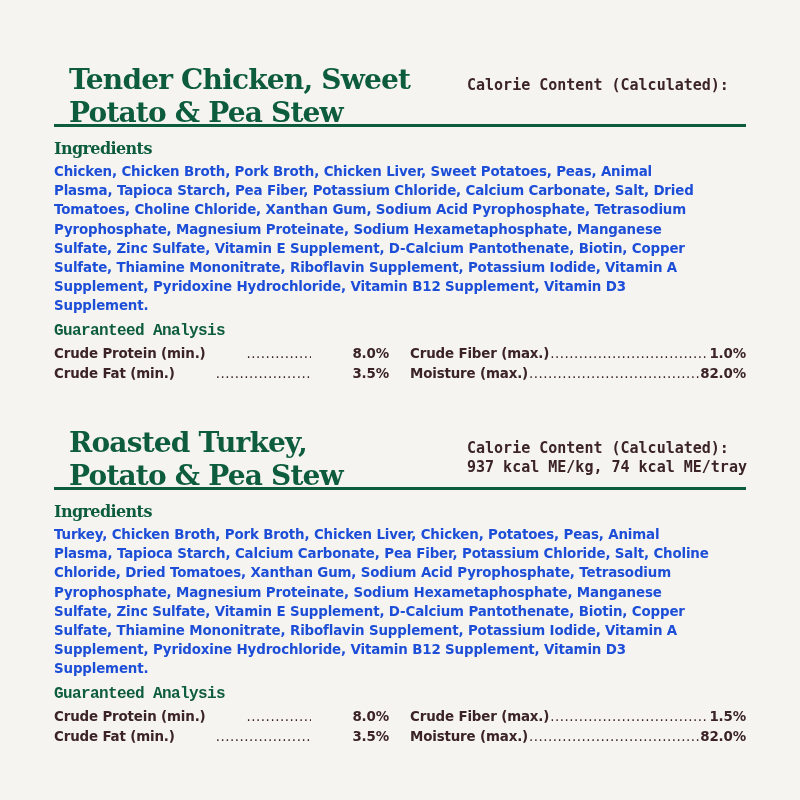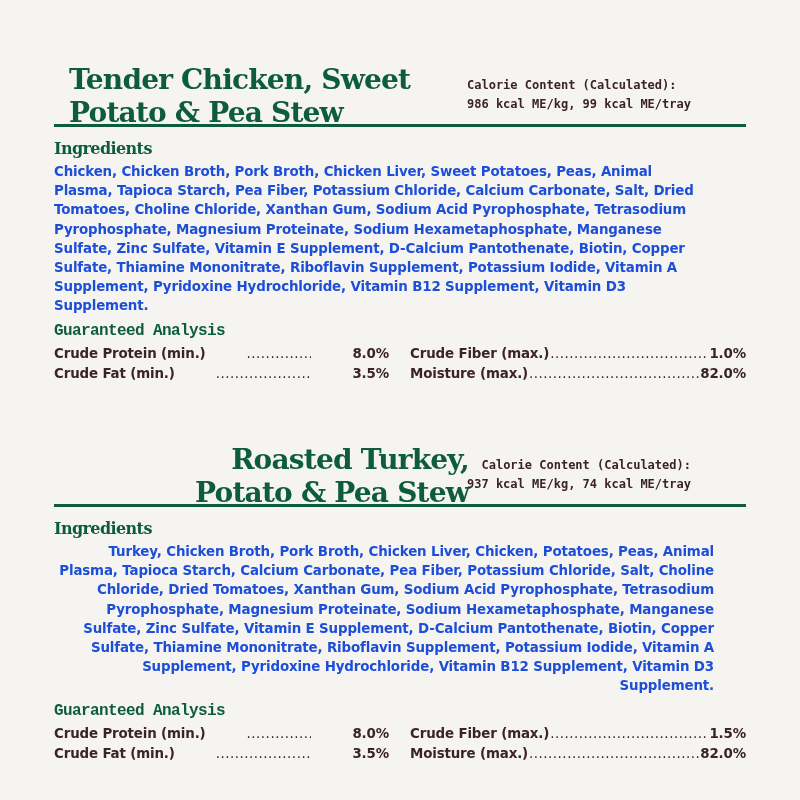--- a/index.html
+++ b/index.html
@@ -5,38 +5,38 @@
     html, body { margin: 0; padding: 0; }
     body {
       width: 800px; height: 800px; overflow: hidden;
       background: #f5f4f0;
       position: relative;
       font-family: "DejaVu Sans", sans-serif;
       color: #3b2327;
     }
     .section { position: absolute; left: 54px; width: 692px; }
     .sec1 { top: 48px; }
-    .sec2 { top: 428px; text-align: right; }
+    .sec2 { top: 411px; }
     .head { position: relative; height: 76px; }
     .title {
       font-family: "DejaVu Serif", serif;
       font-weight: bold;
       color: #0d5c3d;
       font-size: 28px;
       line-height: 33px;
       letter-spacing: -0.8px;
       margin: 15px;
       position: absolute; left: 0; top: 0;
       width: 400px;
     }
     .calorie {
       position: absolute; left: 413px; top: 28px;
       font-family: "DejaVu Sans Mono", monospace;
       font-weight: bold;
-      font-size: 12px;
+      font-size: 15px;
       line-height: 19px;
       color: #3b2327;
       white-space: nowrap;
     }
     .rule {
       position: absolute; left: 0; top: 76px;
       width: 692px; height: 3px; background: #0d5c3d;
     }
     .sub {
       font-family: "DejaVu Serif", serif;
@@ -75,21 +75,20 @@
     .r2 { top: 20px; }
   </style>
 </head>
 <body>
 
 <div class="section sec1">
   <div class="head">
     <h1 class="title"><span>Tender Chicken, Sweet</span><br><span>Potato &amp; Pea Stew</span></h1>
     <div class="calorie">
       <div>Calorie Content (Calculated):</div>
-      <div>986 kcal ME/kg, 99 kcal ME/tray</div>
     </div>
     <div class="rule"></div>
   </div>
   <h2 class="sub ing-head">Ingredients</h2>
   <p class="ing-text">Chicken, Chicken Broth, Pork Broth, Chicken Liver, Sweet Potatoes, Peas, Animal Plasma, Tapioca Starch, Pea Fiber, Potassium Chloride, Calcium Carbonate, Salt, Dried Tomatoes, Choline Chloride, Xanthan Gum, Sodium Acid Pyrophosphate, Tetrasodium Pyrophosphate, Magnesium Proteinate, Sodium Hexametaphosphate, Manganese Sulfate, Zinc Sulfate, Vitamin E Supplement, D-Calcium Pantothenate, Biotin, Copper Sulfate, Thiamine Mononitrate, Riboflavin Supplement, Potassium Iodide, Vitamin A Supplement, Pyridoxine Hydrochloride, Vitamin B12 Supplement, Vitamin D3 Supplement.</p>
   <h2 class="sub ga-head">Guaranteed Analysis</h2>
   <div class="ga-grid">
     <div class="ga-row col-l r1">
       <span class="lbl">Crude Protein (min.)</span>
         <span class="dots"></span>

